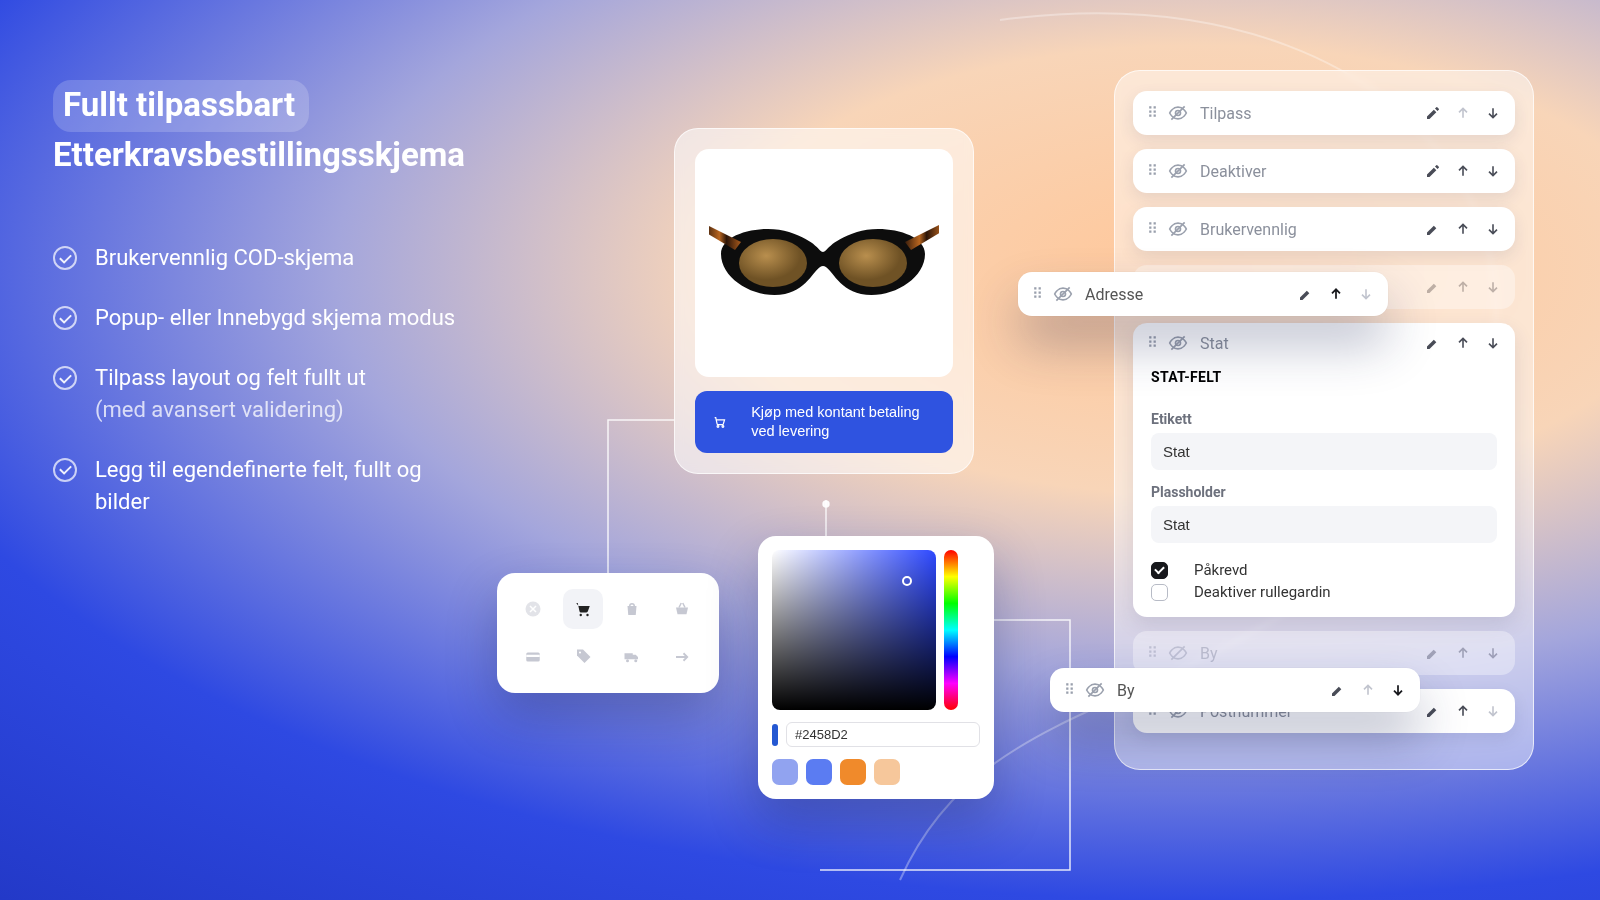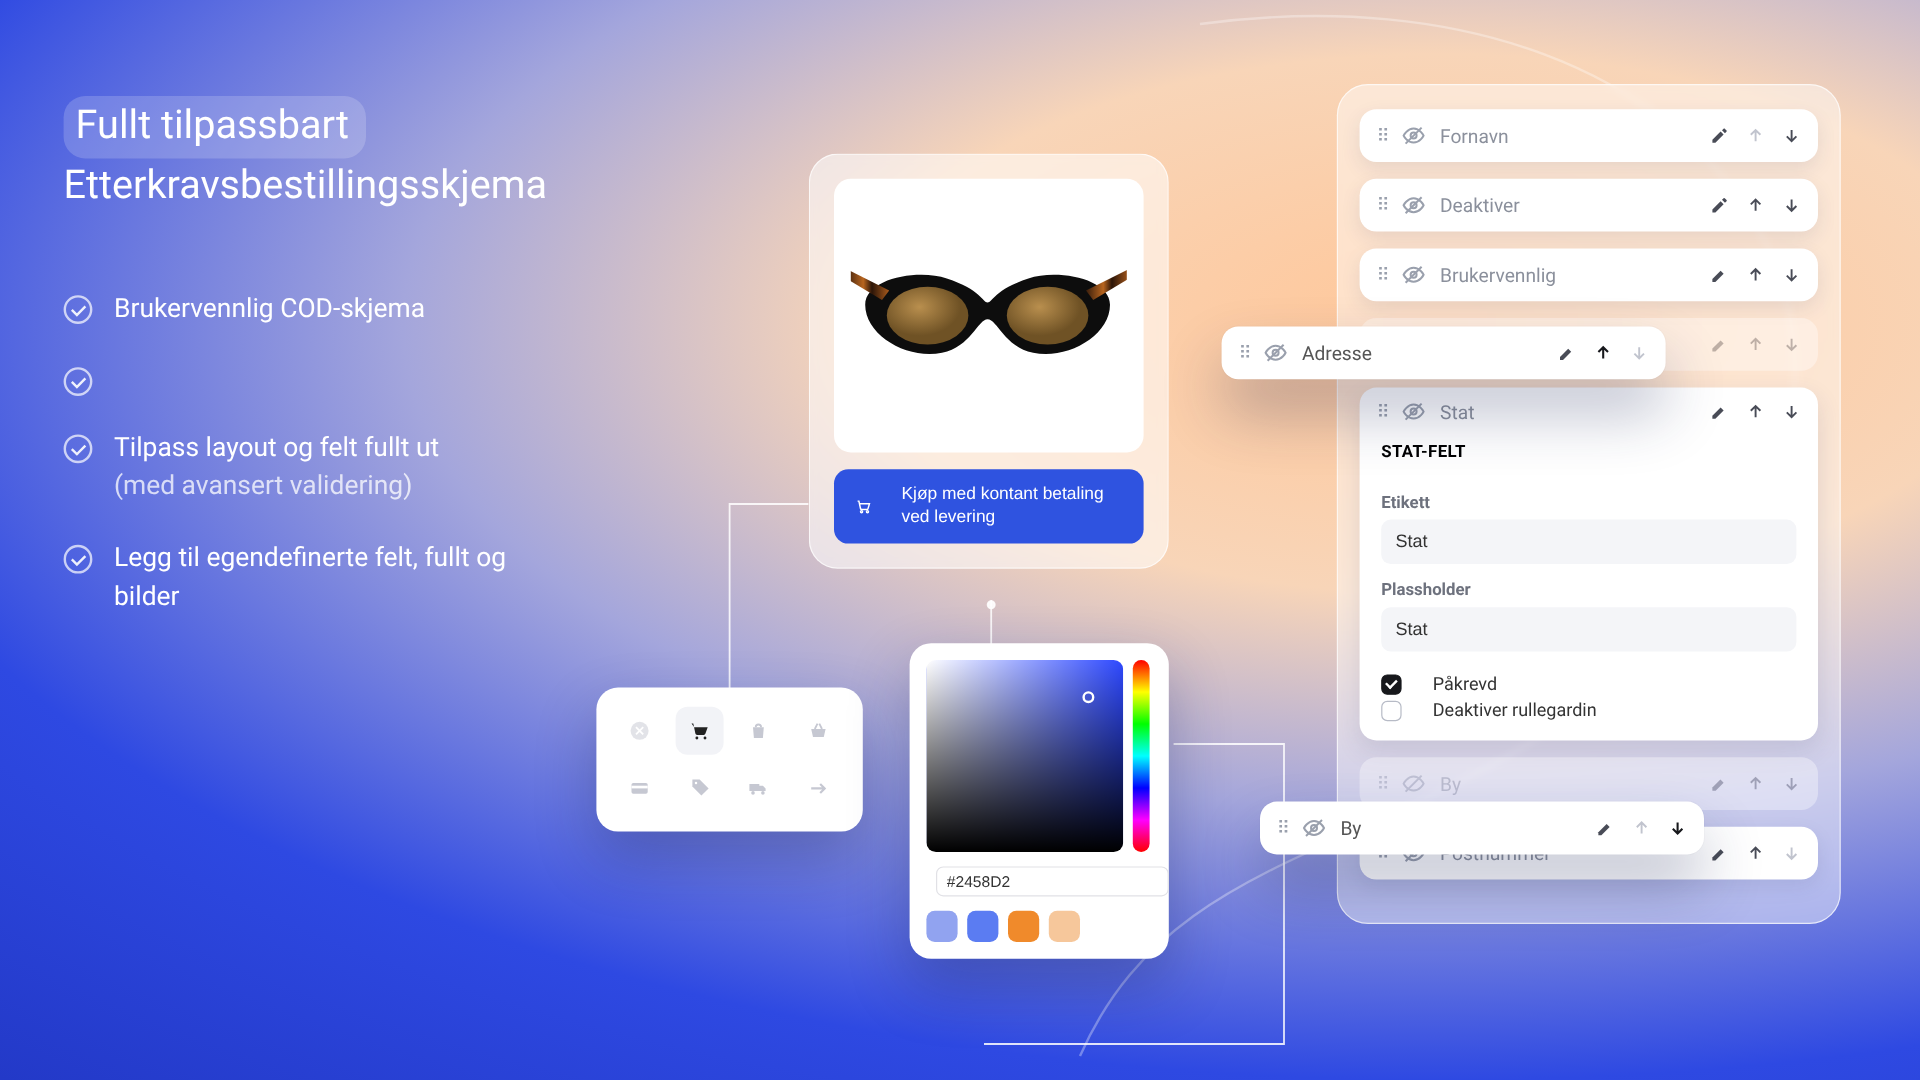--- a/index.html
+++ b/index.html
@@ -4,21 +4,21 @@
 <style>
   * { box-sizing: border-box; margin: 0; padding: 0; }
   html, body { width: 1600px; height: 900px; overflow: hidden; font-family: -apple-system, BlinkMacSystemFont, "Segoe UI", Roboto, sans-serif; }
   body {
     background: radial-gradient(ellipse 120% 100% at 75% 30%, #ffc79a 0%, #f8d5b8 25%, #a4a6dc 45%, #2e49e2 70%, #2035c1 100%);
     position: relative;
   }
 
   
   .hero { position: absolute; left: 53px; top: 80px; color: #fff; }
-  .hero h1 { font-size: 33px; font-weight: 400; line-height: 1.4; }
+  .hero h1 { font-size: 33px; font-weight: 700; line-height: 1.4; }
   .hero h1 .pill-bg {
     background: rgba(255,255,255,0.18);
     padding: 2px 14px 4px 10px;
     border-radius: 18px;
     display: inline-block;
   }
   .feature-list { margin-top: 64px; }
   .feature { display: flex; gap: 18px; font-size: 22px; margin-bottom: 28px; line-height: 1.45; }
   .check-badge {
     flex: 0 0 24px; width: 24px; height: 24px; margin-top: 4px;
@@ -49,21 +49,21 @@
     background: #fff; border-radius: 18px; padding: 16px;
     box-shadow: 0 22px 50px rgba(20,30,90,.30);
     display: grid; grid-template-columns: repeat(4, 1fr); gap: 8px;
   }
   .icon-cell { width: 40px; height: 40px; border-radius: 10px; display:flex; align-items:center; justify-content:center; color:#c6c8d2; }
   .icon-cell.active { background:#f2f3f7; color:#222; }
   .icon-shape { width: 18px; height: 18px; }
 
   
   .color-card {
-    position: absolute; left: 758px; top: 536px; width: 216px;
+    position: absolute; left: 758px; top: 536px; width: 236px;
     background: #fff; border-radius: 18px; padding: 14px;
     box-shadow: 0 22px 50px rgba(20,30,90,.30);
   }
   .sat-box { position:relative; width:164px; height:160px; border-radius:8px;
     background:
       linear-gradient(to top, #000, rgba(0,0,0,0)),
       linear-gradient(to right, #fff, rgba(255,255,255,0)),
       #2e49ff;
     display:inline-block;
   }
@@ -140,20 +140,21 @@
     <span class="pill-bg">Fullt tilpassbart</span><br>
     <span>Etterkravsbestillingsskjema</span>
   </h1>
   <div class="feature-list">
     <div class="feature">
       <span class="check-badge"></span>
       <div>Brukervennlig COD-skjema</div>
     </div>
     <div class="feature">
       <span class="check-badge"></span>
+      <div>Popup- eller Innebygd skjema modus</div>
     </div>
     <div class="feature">
       <span class="check-badge"></span>
       <div>
         <span>Tilpass layout og felt fullt ut</span><br>
         <span class="subtle">(med avansert validering)</span>
       </div>
     </div>
     <div class="feature">
       <span class="check-badge"></span>
@@ -279,21 +280,21 @@
 <div class="builder">
   <div class="field-row">
     <span class="grip">⠿</span>
     <span class="eye">
         <svg width="20" height="20" viewBox="0 0 24 24" fill="none" stroke="currentColor" stroke-width="2">
           <path d="M2 12s3.5-7 10-7 10 7 10 7-3.5 7-10 7S2 12 2 12z"></path>
           <circle cx="12" cy="12" r="3"></circle>
           <path d="M4 20L20 4"></path>
         </svg>
       </span>
-    <span class="field-label">Fornavn</span>
+    <span class="field-label">Tilpass</span>
     <span class="row-actions">
       <svg class="ico" viewBox="0 0 24 24" fill="currentColor">
           <path d="M3 17.25V21h3.75L17 10.75l-3.75-3.75L3 17.25zM20.7 7a1 1 0 0 0 0-1.4l-2.3-2.3a1 1 0 0 0-1.4 0L15 5.3 18.7 9 20.7 7z"></path>
         </svg>
       <svg class="ico dim" viewBox="0 0 24 24" fill="none" stroke="currentColor" stroke-width="2.4">
           <path d="M12 19V5m-6 6l6-6 6 6"></path>
         </svg>
       <svg class="ico" viewBox="0 0 24 24" fill="none" stroke="currentColor" stroke-width="2.4">
           <path d="M12 5v14m6-6l-6 6-6-6"></path>
         </svg>

